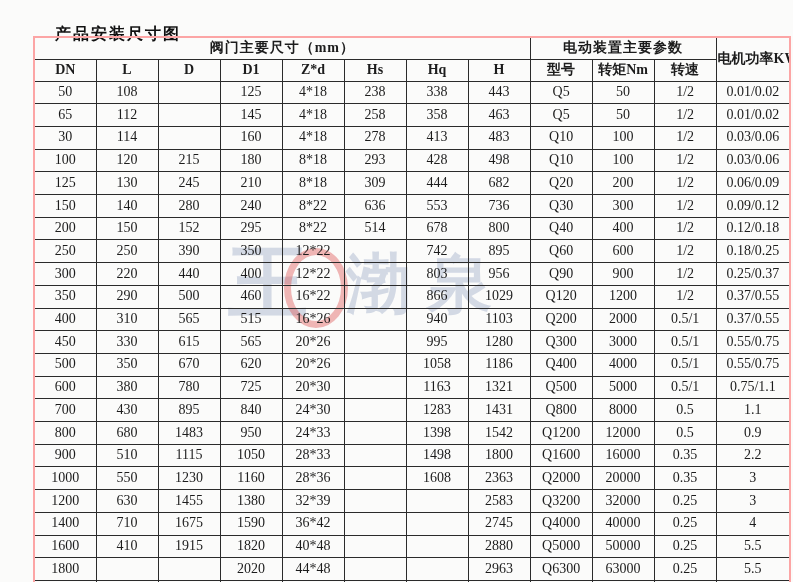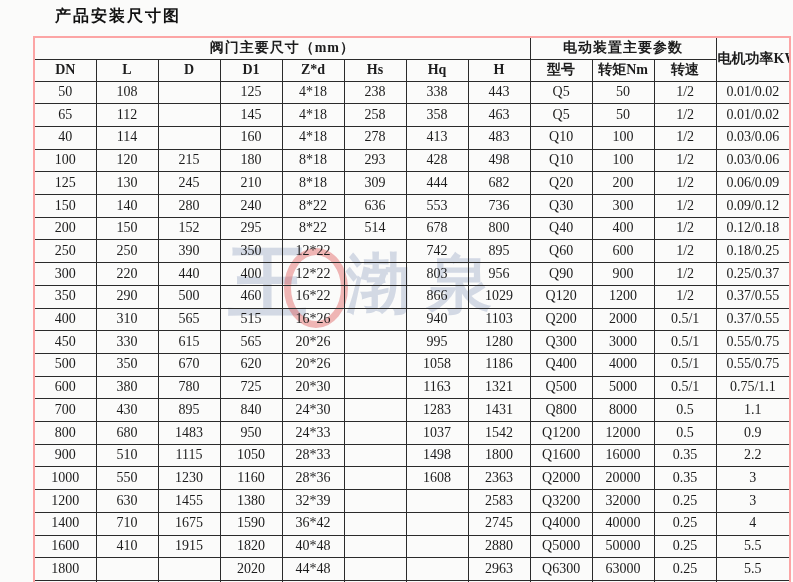--- a/index.html
+++ b/index.html
@@ -6,21 +6,21 @@
   body{
     width:793px;height:582px;
     background:#fbfbfa;
     font-family:"Liberation Serif", serif;
     color:#1c1c1c;
     position:relative;
     overflow:hidden;
   }
   .page{position:relative;width:793px;height:582px;}
   .doc-title{
-    position:absolute;left:55px;top:6px;
+    position:absolute;left:55px;top:24px;
     font-size:16px;font-weight:bold;color:#111;
     letter-spacing:2px;
     font-family:"Liberation Serif", serif;
   }
   
   .watermark{
     position:absolute;left:228px;top:234px;width:345px;height:104px;
     z-index:1;pointer-events:none;
   }
   .wm-glyph{
@@ -140,21 +140,21 @@
           <td>4*18</td>
           <td>258</td>
           <td>358</td>
           <td>463</td>
           <td>Q5</td>
           <td>50</td>
           <td>1/2</td>
           <td>0.01/0.02</td>
         </tr>
         <tr>
-          <td>40</td>
+          <td>30</td>
           <td>114</td>
           <td></td>
           <td>160</td>
           <td>4*18</td>
           <td>278</td>
           <td>413</td>
           <td>483</td>
           <td>Q10</td>
           <td>100</td>
           <td>1/2</td>
@@ -328,21 +328,21 @@
           <td>0.5</td>
           <td>1.1</td>
         </tr>
         <tr>
           <td>800</td>
           <td>680</td>
           <td>1483</td>
           <td>950</td>
           <td>24*33</td>
           <td></td>
-          <td>1037</td>
+          <td>1398</td>
           <td>1542</td>
           <td>Q1200</td>
           <td>12000</td>
           <td>0.5</td>
           <td>0.9</td>
         </tr>
         <tr>
           <td>900</td>
           <td>510</td>
           <td>1115</td>

